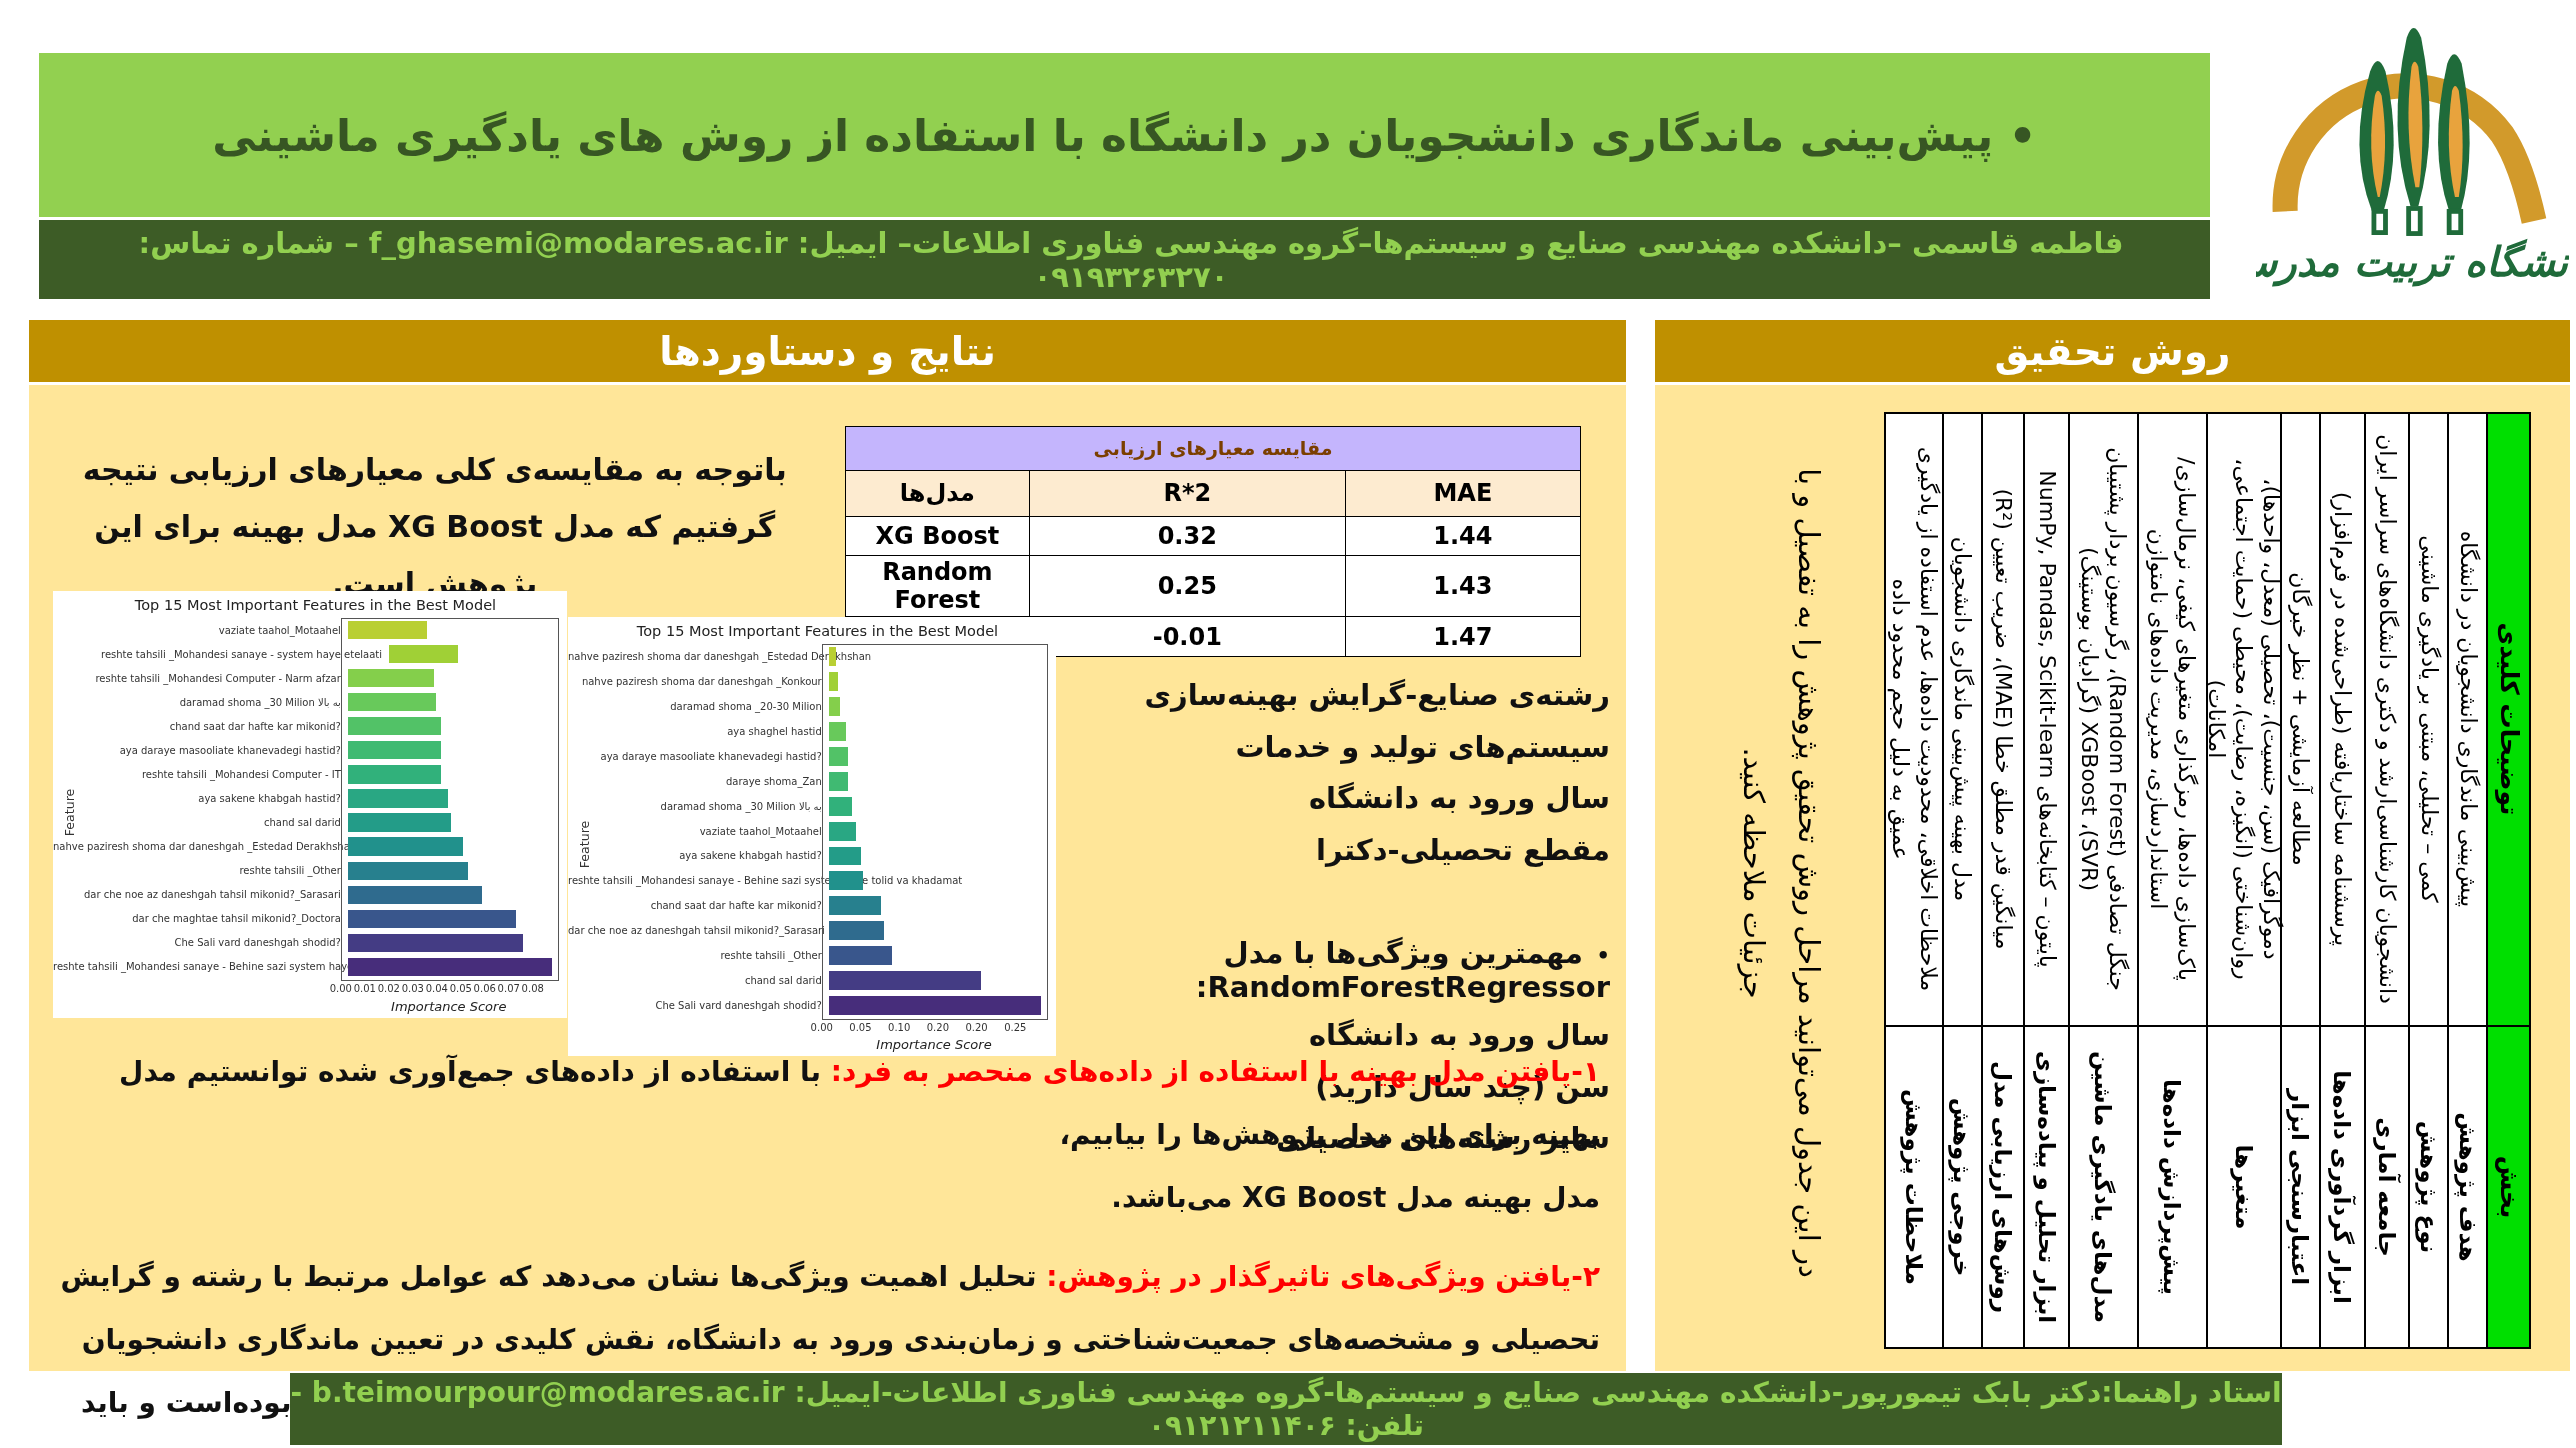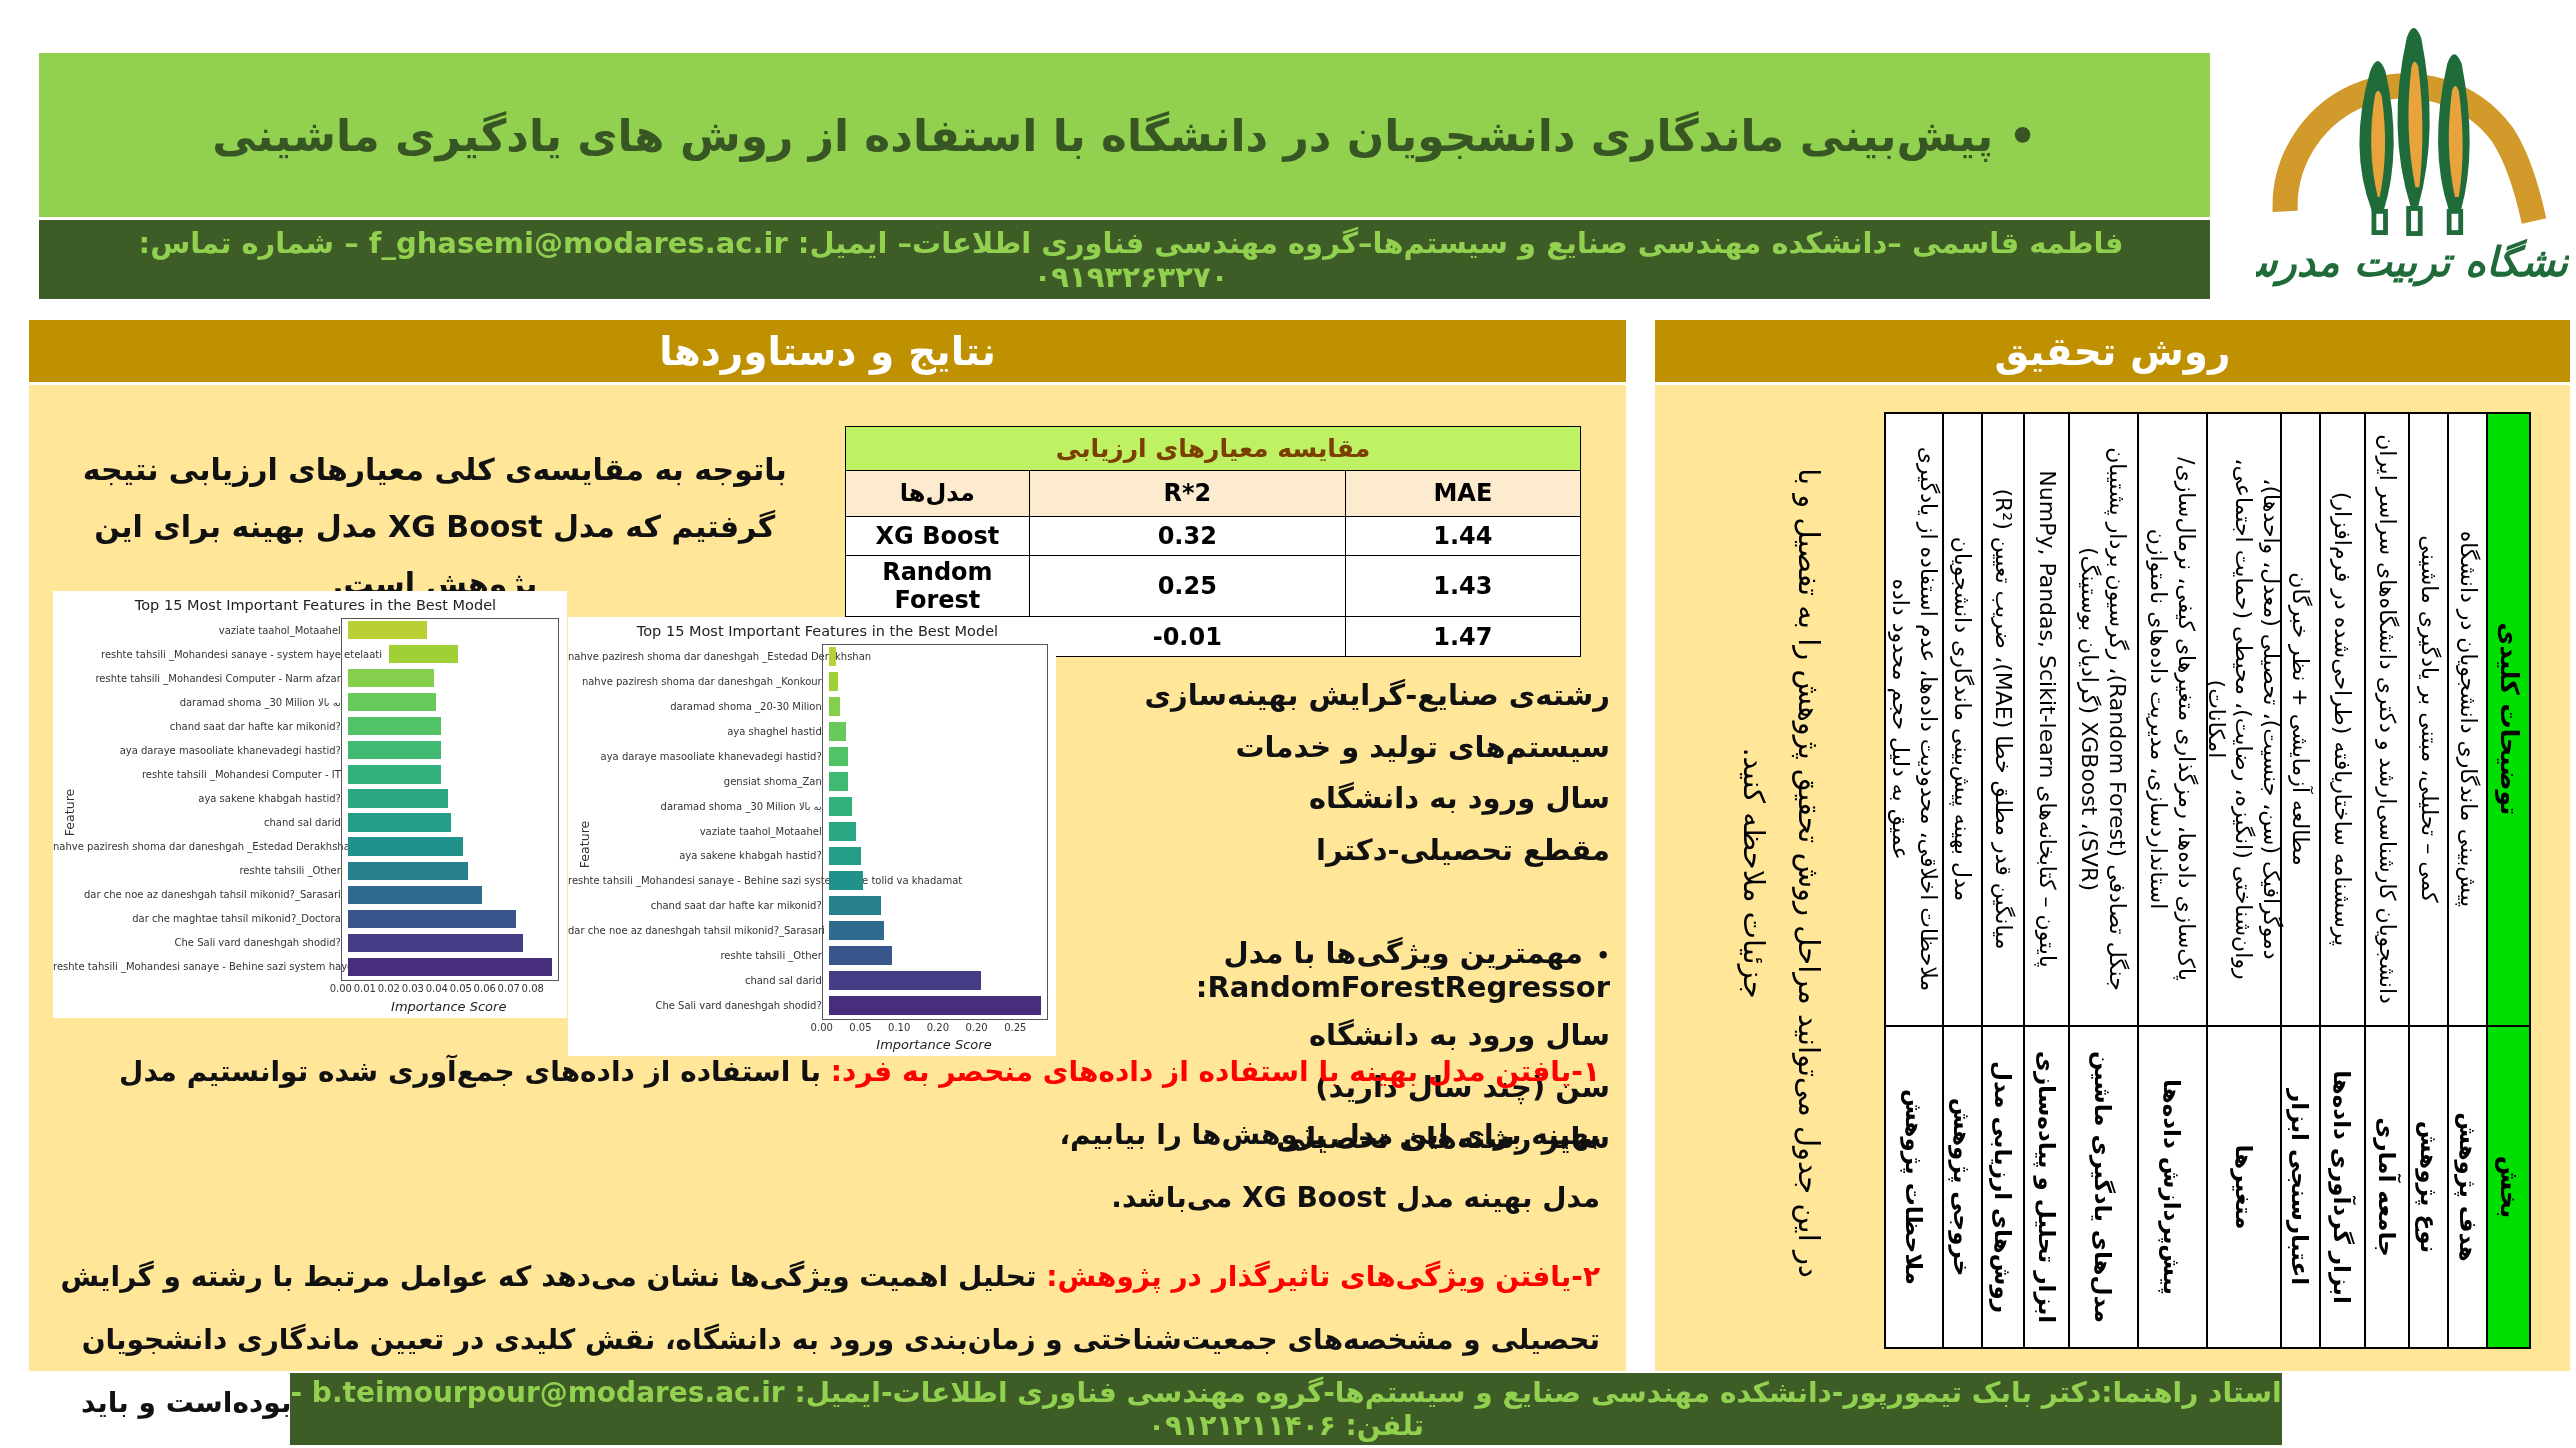--- a/index.html
+++ b/index.html
@@ -20,21 +20,21 @@
   .hdr-left{left:29px;top:320px;width:1597px;}
   .hdr-right{left:1655px;top:320px;width:915px;}
   .panel{position:absolute;top:385px;height:986px;background:#FFE699;}
   .panel-left{left:29px;width:1597px;}
   .panel-right{left:1655px;width:915px;}
   
   .intro{position:absolute;left:19.3px;top:56px;width:773px;direction:rtl;text-align:center;
          font-size:30px;font-weight:600;color:#111;line-height:1.9;}
   .eval-table{position:absolute;left:816px;top:41px;width:736px;border-collapse:collapse;background:#fff;}
   .eval-table td{border:1.9px solid #000;text-align:center;font-size:24px;padding:1.9px 3.9px;}
-  .eval-table .t-title{background:#bef264;color:#7B3F00;font-weight:bold;direction:rtl;height:39px;font-size:25px;text-align:center;}
+  .eval-table .t-title{background:#c4b5fd;color:#7B3F00;font-weight:bold;direction:rtl;height:39px;font-size:19px;text-align:center;}
   .eval-table .t-head{background:#FDEBD0;height:41px;font-weight:600;}
   .eval-table .t-cell{background:#fff;height:35px;font-weight:600;}
   
   .chart{position:absolute;background:#ffffff;}
   #chart1{left:24px;top:206px;width:514px;height:427px;}
   #chart2{left:539px;top:232px;width:488px;height:439px;}
   .c-title{position:absolute;top:5.8px;left:11px;right:0;text-align:center;font-size:14.5px;color:#222;font-weight:500;}
   .c-ylabel{position:absolute;left:-13.5px;top:50%;transform:rotate(-90deg);font-size:12.6px;color:#333;width:58px;text-align:center;}
   .c-rows{position:absolute;display:flex;flex-direction:column;justify-content:space-around;}
   .c-row{display:flex;align-items:center;flex:1;}
@@ -283,21 +283,21 @@
               <div class="c-bar" style="width: 7.58621%; background: rgb(104, 201, 91);"></div>
             </div>
           </div>
           <div class="c-row">
             <div class="c-lab" style="width: 52%;">aya daraye masooliate khanevadegi hastid?</div>
             <div class="c-track" style="width: 46%;">
               <div class="c-bar" style="width: 8.62069%; background: rgb(82, 194, 103);"></div>
             </div>
           </div>
           <div class="c-row">
-            <div class="c-lab" style="width: 52%;">gensiat shoma_Zan</div>
+            <div class="c-lab" style="width: 52%;">daraye shoma_Zan</div>
             <div class="c-track" style="width: 46%;">
               <div class="c-bar" style="width: 8.62069%; background: rgb(64, 186, 114);"></div>
             </div>
           </div>
           <div class="c-row">
             <div class="c-lab" style="width: 52%;">daramad shoma _30 Milion به بالا</div>
             <div class="c-track" style="width: 46%;">
               <div class="c-bar" style="width: 10.3448%; background: rgb(49, 177, 123);"></div>
             </div>
           </div>

